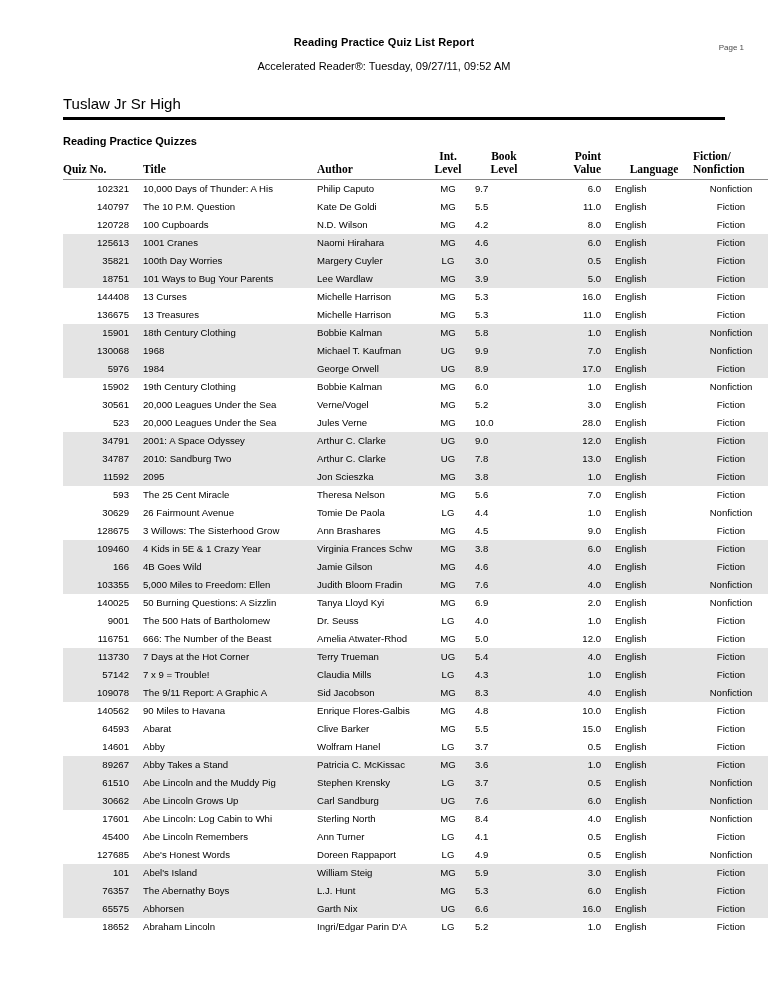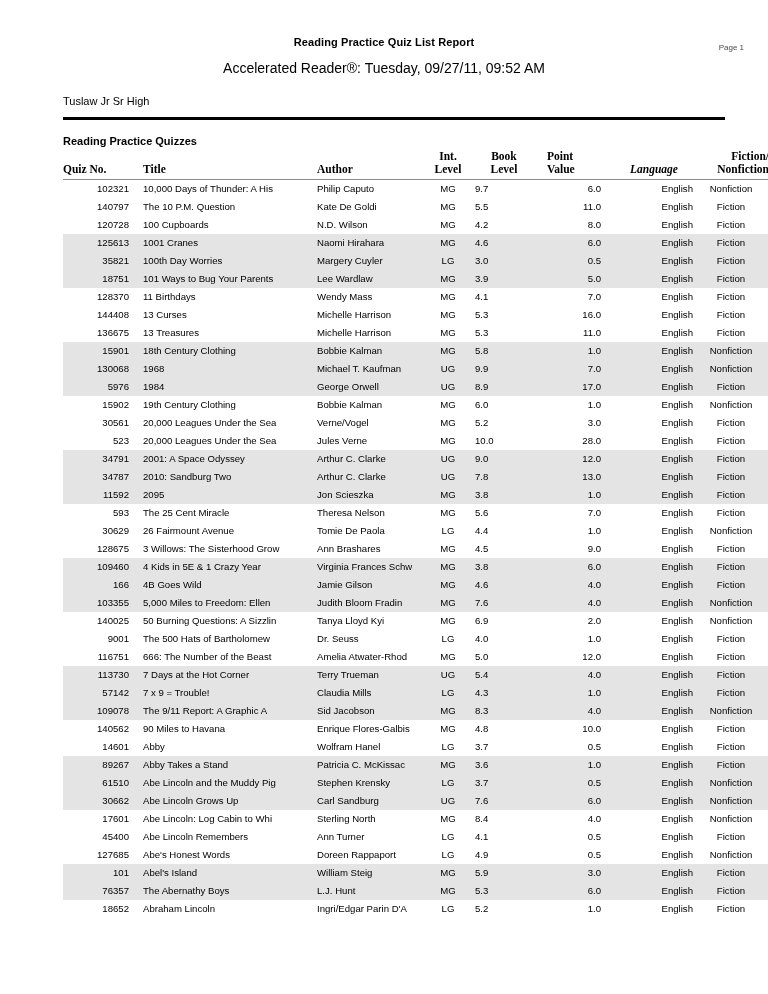--- a/index.html
+++ b/index.html
@@ -33,35 +33,35 @@
     font-weight: bold;
     font-size: 11px;
     letter-spacing: 0.1px;
   }
   .report-subtitle {
     position: absolute;
     left: 0;
     top: 60px;
     width: 768px;
     text-align: center;
-    font-size: 14px;
+    font-size: 11px;
   }
   .page-number {
     position: absolute;
     right: 24px;
     top: 43px;
     font-size: 8px;
     color: #4a4a4a;
   }
 
   .school-name {
     position: absolute;
     left: 63px;
     top: 95px;
-    font-size: 11px;
+    font-size: 15px;
   }
 
   .thick-rule {
     position: absolute;
     left: 63px;
     top: 117px;
     width: 662px;
     height: 2.5px;
     background: #000000;
   }
@@ -113,31 +113,31 @@
     vertical-align: middle;
   }
 
   
   .col-quizno  { width: 66px;  text-align: right; padding-right: 8px !important; }
   .col-title   { width: 172px; text-align: left;  padding-left: 6px !important; }
   .col-author  { width: 104px; text-align: left;  padding-left: 2px !important; }
   .col-intlvl  { width: 54px;  text-align: center; }
   .col-booklvl { width: 58px;  text-align: left; padding-right: 14px !important; }
   .col-point   { width: 54px;  text-align: right; padding-right: 14px !important; }
-  .col-lang    { width: 78px;  text-align: right; }
+  .col-lang    { width: 78px;  text-align: left; }
   .col-fic     { width: 76px;  text-align: center; }
 
   th.col-quizno  { text-align: left; padding-left: 0 !important; }
   th.col-title   { text-align: left; padding-left: 6px !important; }
   th.col-author  { text-align: left; padding-left: 2px !important; }
   th.col-intlvl  { text-align: center; }
   th.col-booklvl { text-align: center; }
-  th.col-point   { text-align: left; }
-  th.col-lang    { text-align: center; font-style: italic; }
-  th.col-fic     { text-align: right; margin-top: 8px; }
+  th.col-point   { text-align: right; }
+  th.col-lang    { text-align: center; }
+  th.col-fic     { text-align: left; margin-top: 8px; }
 
   tbody tr.shaded td {
     background: #e4e4e4;
   }
 
   .clip {
     display: block;
     overflow: hidden;
     white-space: nowrap;
   }
@@ -327,894 +327,920 @@
             </td>
             <td class="col-lang">
               <span class="clip">English</span>
             </td>
             <td class="col-fic">
               <span class="clip">Fiction</span>
             </td>
           </tr>
           <tr>
             <td class="col-quizno">
-              <span class="clip">128370</span>
-            </td>
-            <td class="col-title">
-              <span class="clip">11 Birthdays</span>
-            </td>
-            <td class="col-author">
-              <span class="clip">Wendy  Mass</span>
-            </td>
-            <td class="col-intlvl">
-              <span class="clip">MG</span>
+              <span class="clip">144408</span>
+            </td>
+            <td class="col-title">
+              <span class="clip">13 Curses</span>
+            </td>
+            <td class="col-author">
+              <span class="clip">Michelle Harrison</span>
+            </td>
+            <td class="col-intlvl">
+              <span class="clip">MG</span>
+            </td>
+            <td class="col-booklvl">
+              <span class="clip">5.3</span>
+            </td>
+            <td class="col-point">
+              <span class="clip">16.0</span>
+            </td>
+            <td class="col-lang">
+              <span class="clip">English</span>
+            </td>
+            <td class="col-fic">
+              <span class="clip">Fiction</span>
+            </td>
+          </tr>
+          <tr>
+            <td class="col-quizno">
+              <span class="clip">136675</span>
+            </td>
+            <td class="col-title">
+              <span class="clip">13 Treasures</span>
+            </td>
+            <td class="col-author">
+              <span class="clip">Michelle Harrison</span>
+            </td>
+            <td class="col-intlvl">
+              <span class="clip">MG</span>
+            </td>
+            <td class="col-booklvl">
+              <span class="clip">5.3</span>
+            </td>
+            <td class="col-point">
+              <span class="clip">11.0</span>
+            </td>
+            <td class="col-lang">
+              <span class="clip">English</span>
+            </td>
+            <td class="col-fic">
+              <span class="clip">Fiction</span>
+            </td>
+          </tr>
+          <tr class="shaded">
+            <td class="col-quizno">
+              <span class="clip">15901</span>
+            </td>
+            <td class="col-title">
+              <span class="clip">18th Century Clothing</span>
+            </td>
+            <td class="col-author">
+              <span class="clip">Bobbie  Kalman</span>
+            </td>
+            <td class="col-intlvl">
+              <span class="clip">MG</span>
+            </td>
+            <td class="col-booklvl">
+              <span class="clip">5.8</span>
+            </td>
+            <td class="col-point">
+              <span class="clip">1.0</span>
+            </td>
+            <td class="col-lang">
+              <span class="clip">English</span>
+            </td>
+            <td class="col-fic">
+              <span class="clip">Nonfiction</span>
+            </td>
+          </tr>
+          <tr class="shaded">
+            <td class="col-quizno">
+              <span class="clip">130068</span>
+            </td>
+            <td class="col-title">
+              <span class="clip">1968</span>
+            </td>
+            <td class="col-author">
+              <span class="clip">Michael T. Kaufman</span>
+            </td>
+            <td class="col-intlvl">
+              <span class="clip">UG</span>
+            </td>
+            <td class="col-booklvl">
+              <span class="clip">9.9</span>
+            </td>
+            <td class="col-point">
+              <span class="clip">7.0</span>
+            </td>
+            <td class="col-lang">
+              <span class="clip">English</span>
+            </td>
+            <td class="col-fic">
+              <span class="clip">Nonfiction</span>
+            </td>
+          </tr>
+          <tr class="shaded">
+            <td class="col-quizno">
+              <span class="clip">5976</span>
+            </td>
+            <td class="col-title">
+              <span class="clip">1984</span>
+            </td>
+            <td class="col-author">
+              <span class="clip">George Orwell</span>
+            </td>
+            <td class="col-intlvl">
+              <span class="clip">UG</span>
+            </td>
+            <td class="col-booklvl">
+              <span class="clip">8.9</span>
+            </td>
+            <td class="col-point">
+              <span class="clip">17.0</span>
+            </td>
+            <td class="col-lang">
+              <span class="clip">English</span>
+            </td>
+            <td class="col-fic">
+              <span class="clip">Fiction</span>
+            </td>
+          </tr>
+          <tr>
+            <td class="col-quizno">
+              <span class="clip">15902</span>
+            </td>
+            <td class="col-title">
+              <span class="clip">19th Century Clothing</span>
+            </td>
+            <td class="col-author">
+              <span class="clip">Bobbie  Kalman</span>
+            </td>
+            <td class="col-intlvl">
+              <span class="clip">MG</span>
+            </td>
+            <td class="col-booklvl">
+              <span class="clip">6.0</span>
+            </td>
+            <td class="col-point">
+              <span class="clip">1.0</span>
+            </td>
+            <td class="col-lang">
+              <span class="clip">English</span>
+            </td>
+            <td class="col-fic">
+              <span class="clip">Nonfiction</span>
+            </td>
+          </tr>
+          <tr>
+            <td class="col-quizno">
+              <span class="clip">30561</span>
+            </td>
+            <td class="col-title">
+              <span class="clip">20,000 Leagues Under the Sea</span>
+            </td>
+            <td class="col-author">
+              <span class="clip">Verne/Vogel</span>
+            </td>
+            <td class="col-intlvl">
+              <span class="clip">MG</span>
+            </td>
+            <td class="col-booklvl">
+              <span class="clip">5.2</span>
+            </td>
+            <td class="col-point">
+              <span class="clip">3.0</span>
+            </td>
+            <td class="col-lang">
+              <span class="clip">English</span>
+            </td>
+            <td class="col-fic">
+              <span class="clip">Fiction</span>
+            </td>
+          </tr>
+          <tr>
+            <td class="col-quizno">
+              <span class="clip">523</span>
+            </td>
+            <td class="col-title">
+              <span class="clip">20,000 Leagues Under the Sea</span>
+            </td>
+            <td class="col-author">
+              <span class="clip">Jules Verne</span>
+            </td>
+            <td class="col-intlvl">
+              <span class="clip">MG</span>
+            </td>
+            <td class="col-booklvl">
+              <span class="clip">10.0</span>
+            </td>
+            <td class="col-point">
+              <span class="clip">28.0</span>
+            </td>
+            <td class="col-lang">
+              <span class="clip">English</span>
+            </td>
+            <td class="col-fic">
+              <span class="clip">Fiction</span>
+            </td>
+          </tr>
+          <tr class="shaded">
+            <td class="col-quizno">
+              <span class="clip">34791</span>
+            </td>
+            <td class="col-title">
+              <span class="clip">2001: A Space Odyssey</span>
+            </td>
+            <td class="col-author">
+              <span class="clip">Arthur C. Clarke</span>
+            </td>
+            <td class="col-intlvl">
+              <span class="clip">UG</span>
+            </td>
+            <td class="col-booklvl">
+              <span class="clip">9.0</span>
+            </td>
+            <td class="col-point">
+              <span class="clip">12.0</span>
+            </td>
+            <td class="col-lang">
+              <span class="clip">English</span>
+            </td>
+            <td class="col-fic">
+              <span class="clip">Fiction</span>
+            </td>
+          </tr>
+          <tr class="shaded">
+            <td class="col-quizno">
+              <span class="clip">34787</span>
+            </td>
+            <td class="col-title">
+              <span class="clip">2010: Sandburg Two</span>
+            </td>
+            <td class="col-author">
+              <span class="clip">Arthur C. Clarke</span>
+            </td>
+            <td class="col-intlvl">
+              <span class="clip">UG</span>
+            </td>
+            <td class="col-booklvl">
+              <span class="clip">7.8</span>
+            </td>
+            <td class="col-point">
+              <span class="clip">13.0</span>
+            </td>
+            <td class="col-lang">
+              <span class="clip">English</span>
+            </td>
+            <td class="col-fic">
+              <span class="clip">Fiction</span>
+            </td>
+          </tr>
+          <tr class="shaded">
+            <td class="col-quizno">
+              <span class="clip">11592</span>
+            </td>
+            <td class="col-title">
+              <span class="clip">2095</span>
+            </td>
+            <td class="col-author">
+              <span class="clip">Jon Scieszka</span>
+            </td>
+            <td class="col-intlvl">
+              <span class="clip">MG</span>
+            </td>
+            <td class="col-booklvl">
+              <span class="clip">3.8</span>
+            </td>
+            <td class="col-point">
+              <span class="clip">1.0</span>
+            </td>
+            <td class="col-lang">
+              <span class="clip">English</span>
+            </td>
+            <td class="col-fic">
+              <span class="clip">Fiction</span>
+            </td>
+          </tr>
+          <tr>
+            <td class="col-quizno">
+              <span class="clip">593</span>
+            </td>
+            <td class="col-title">
+              <span class="clip">The 25 Cent Miracle</span>
+            </td>
+            <td class="col-author">
+              <span class="clip">Theresa Nelson</span>
+            </td>
+            <td class="col-intlvl">
+              <span class="clip">MG</span>
+            </td>
+            <td class="col-booklvl">
+              <span class="clip">5.6</span>
+            </td>
+            <td class="col-point">
+              <span class="clip">7.0</span>
+            </td>
+            <td class="col-lang">
+              <span class="clip">English</span>
+            </td>
+            <td class="col-fic">
+              <span class="clip">Fiction</span>
+            </td>
+          </tr>
+          <tr>
+            <td class="col-quizno">
+              <span class="clip">30629</span>
+            </td>
+            <td class="col-title">
+              <span class="clip">26 Fairmount Avenue</span>
+            </td>
+            <td class="col-author">
+              <span class="clip">Tomie De Paola</span>
+            </td>
+            <td class="col-intlvl">
+              <span class="clip">LG</span>
+            </td>
+            <td class="col-booklvl">
+              <span class="clip">4.4</span>
+            </td>
+            <td class="col-point">
+              <span class="clip">1.0</span>
+            </td>
+            <td class="col-lang">
+              <span class="clip">English</span>
+            </td>
+            <td class="col-fic">
+              <span class="clip">Nonfiction</span>
+            </td>
+          </tr>
+          <tr>
+            <td class="col-quizno">
+              <span class="clip">128675</span>
+            </td>
+            <td class="col-title">
+              <span class="clip">3 Willows: The Sisterhood Grow</span>
+            </td>
+            <td class="col-author">
+              <span class="clip">Ann Brashares</span>
+            </td>
+            <td class="col-intlvl">
+              <span class="clip">MG</span>
+            </td>
+            <td class="col-booklvl">
+              <span class="clip">4.5</span>
+            </td>
+            <td class="col-point">
+              <span class="clip">9.0</span>
+            </td>
+            <td class="col-lang">
+              <span class="clip">English</span>
+            </td>
+            <td class="col-fic">
+              <span class="clip">Fiction</span>
+            </td>
+          </tr>
+          <tr class="shaded">
+            <td class="col-quizno">
+              <span class="clip">109460</span>
+            </td>
+            <td class="col-title">
+              <span class="clip">4 Kids in 5E &amp; 1 Crazy Year</span>
+            </td>
+            <td class="col-author">
+              <span class="clip">Virginia Frances Schw</span>
+            </td>
+            <td class="col-intlvl">
+              <span class="clip">MG</span>
+            </td>
+            <td class="col-booklvl">
+              <span class="clip">3.8</span>
+            </td>
+            <td class="col-point">
+              <span class="clip">6.0</span>
+            </td>
+            <td class="col-lang">
+              <span class="clip">English</span>
+            </td>
+            <td class="col-fic">
+              <span class="clip">Fiction</span>
+            </td>
+          </tr>
+          <tr class="shaded">
+            <td class="col-quizno">
+              <span class="clip">166</span>
+            </td>
+            <td class="col-title">
+              <span class="clip">4B Goes Wild</span>
+            </td>
+            <td class="col-author">
+              <span class="clip">Jamie  Gilson</span>
+            </td>
+            <td class="col-intlvl">
+              <span class="clip">MG</span>
+            </td>
+            <td class="col-booklvl">
+              <span class="clip">4.6</span>
+            </td>
+            <td class="col-point">
+              <span class="clip">4.0</span>
+            </td>
+            <td class="col-lang">
+              <span class="clip">English</span>
+            </td>
+            <td class="col-fic">
+              <span class="clip">Fiction</span>
+            </td>
+          </tr>
+          <tr class="shaded">
+            <td class="col-quizno">
+              <span class="clip">103355</span>
+            </td>
+            <td class="col-title">
+              <span class="clip">5,000 Miles to Freedom: Ellen</span>
+            </td>
+            <td class="col-author">
+              <span class="clip">Judith Bloom Fradin</span>
+            </td>
+            <td class="col-intlvl">
+              <span class="clip">MG</span>
+            </td>
+            <td class="col-booklvl">
+              <span class="clip">7.6</span>
+            </td>
+            <td class="col-point">
+              <span class="clip">4.0</span>
+            </td>
+            <td class="col-lang">
+              <span class="clip">English</span>
+            </td>
+            <td class="col-fic">
+              <span class="clip">Nonfiction</span>
+            </td>
+          </tr>
+          <tr>
+            <td class="col-quizno">
+              <span class="clip">140025</span>
+            </td>
+            <td class="col-title">
+              <span class="clip">50 Burning Questions: A Sizzlin</span>
+            </td>
+            <td class="col-author">
+              <span class="clip">Tanya Lloyd Kyi</span>
+            </td>
+            <td class="col-intlvl">
+              <span class="clip">MG</span>
+            </td>
+            <td class="col-booklvl">
+              <span class="clip">6.9</span>
+            </td>
+            <td class="col-point">
+              <span class="clip">2.0</span>
+            </td>
+            <td class="col-lang">
+              <span class="clip">English</span>
+            </td>
+            <td class="col-fic">
+              <span class="clip">Nonfiction</span>
+            </td>
+          </tr>
+          <tr>
+            <td class="col-quizno">
+              <span class="clip">9001</span>
+            </td>
+            <td class="col-title">
+              <span class="clip">The 500 Hats of Bartholomew</span>
+            </td>
+            <td class="col-author">
+              <span class="clip">Dr. Seuss</span>
+            </td>
+            <td class="col-intlvl">
+              <span class="clip">LG</span>
+            </td>
+            <td class="col-booklvl">
+              <span class="clip">4.0</span>
+            </td>
+            <td class="col-point">
+              <span class="clip">1.0</span>
+            </td>
+            <td class="col-lang">
+              <span class="clip">English</span>
+            </td>
+            <td class="col-fic">
+              <span class="clip">Fiction</span>
+            </td>
+          </tr>
+          <tr>
+            <td class="col-quizno">
+              <span class="clip">116751</span>
+            </td>
+            <td class="col-title">
+              <span class="clip">666: The Number of the Beast</span>
+            </td>
+            <td class="col-author">
+              <span class="clip">Amelia  Atwater-Rhod</span>
+            </td>
+            <td class="col-intlvl">
+              <span class="clip">MG</span>
+            </td>
+            <td class="col-booklvl">
+              <span class="clip">5.0</span>
+            </td>
+            <td class="col-point">
+              <span class="clip">12.0</span>
+            </td>
+            <td class="col-lang">
+              <span class="clip">English</span>
+            </td>
+            <td class="col-fic">
+              <span class="clip">Fiction</span>
+            </td>
+          </tr>
+          <tr class="shaded">
+            <td class="col-quizno">
+              <span class="clip">113730</span>
+            </td>
+            <td class="col-title">
+              <span class="clip">7 Days at the Hot Corner</span>
+            </td>
+            <td class="col-author">
+              <span class="clip">Terry Trueman</span>
+            </td>
+            <td class="col-intlvl">
+              <span class="clip">UG</span>
+            </td>
+            <td class="col-booklvl">
+              <span class="clip">5.4</span>
+            </td>
+            <td class="col-point">
+              <span class="clip">4.0</span>
+            </td>
+            <td class="col-lang">
+              <span class="clip">English</span>
+            </td>
+            <td class="col-fic">
+              <span class="clip">Fiction</span>
+            </td>
+          </tr>
+          <tr class="shaded">
+            <td class="col-quizno">
+              <span class="clip">57142</span>
+            </td>
+            <td class="col-title">
+              <span class="clip">7 x 9 = Trouble!</span>
+            </td>
+            <td class="col-author">
+              <span class="clip">Claudia Mills</span>
+            </td>
+            <td class="col-intlvl">
+              <span class="clip">LG</span>
+            </td>
+            <td class="col-booklvl">
+              <span class="clip">4.3</span>
+            </td>
+            <td class="col-point">
+              <span class="clip">1.0</span>
+            </td>
+            <td class="col-lang">
+              <span class="clip">English</span>
+            </td>
+            <td class="col-fic">
+              <span class="clip">Fiction</span>
+            </td>
+          </tr>
+          <tr class="shaded">
+            <td class="col-quizno">
+              <span class="clip">109078</span>
+            </td>
+            <td class="col-title">
+              <span class="clip">The 9/11 Report: A Graphic A</span>
+            </td>
+            <td class="col-author">
+              <span class="clip">Sid Jacobson</span>
+            </td>
+            <td class="col-intlvl">
+              <span class="clip">MG</span>
+            </td>
+            <td class="col-booklvl">
+              <span class="clip">8.3</span>
+            </td>
+            <td class="col-point">
+              <span class="clip">4.0</span>
+            </td>
+            <td class="col-lang">
+              <span class="clip">English</span>
+            </td>
+            <td class="col-fic">
+              <span class="clip">Nonfiction</span>
+            </td>
+          </tr>
+          <tr>
+            <td class="col-quizno">
+              <span class="clip">140562</span>
+            </td>
+            <td class="col-title">
+              <span class="clip">90 Miles to Havana</span>
+            </td>
+            <td class="col-author">
+              <span class="clip">Enrique Flores-Galbis</span>
+            </td>
+            <td class="col-intlvl">
+              <span class="clip">MG</span>
+            </td>
+            <td class="col-booklvl">
+              <span class="clip">4.8</span>
+            </td>
+            <td class="col-point">
+              <span class="clip">10.0</span>
+            </td>
+            <td class="col-lang">
+              <span class="clip">English</span>
+            </td>
+            <td class="col-fic">
+              <span class="clip">Fiction</span>
+            </td>
+          </tr>
+          <tr>
+            <td class="col-quizno">
+              <span class="clip">64593</span>
+            </td>
+            <td class="col-title">
+              <span class="clip">Abarat</span>
+            </td>
+            <td class="col-author">
+              <span class="clip">Clive Barker</span>
+            </td>
+            <td class="col-intlvl">
+              <span class="clip">MG</span>
+            </td>
+            <td class="col-booklvl">
+              <span class="clip">5.5</span>
+            </td>
+            <td class="col-point">
+              <span class="clip">15.0</span>
+            </td>
+            <td class="col-lang">
+              <span class="clip">English</span>
+            </td>
+            <td class="col-fic">
+              <span class="clip">Fiction</span>
+            </td>
+          </tr>
+          <tr>
+            <td class="col-quizno">
+              <span class="clip">14601</span>
+            </td>
+            <td class="col-title">
+              <span class="clip">Abby</span>
+            </td>
+            <td class="col-author">
+              <span class="clip">Wolfram Hanel</span>
+            </td>
+            <td class="col-intlvl">
+              <span class="clip">LG</span>
+            </td>
+            <td class="col-booklvl">
+              <span class="clip">3.7</span>
+            </td>
+            <td class="col-point">
+              <span class="clip">0.5</span>
+            </td>
+            <td class="col-lang">
+              <span class="clip">English</span>
+            </td>
+            <td class="col-fic">
+              <span class="clip">Fiction</span>
+            </td>
+          </tr>
+          <tr class="shaded">
+            <td class="col-quizno">
+              <span class="clip">89267</span>
+            </td>
+            <td class="col-title">
+              <span class="clip">Abby Takes a Stand</span>
+            </td>
+            <td class="col-author">
+              <span class="clip">Patricia C. McKissac</span>
+            </td>
+            <td class="col-intlvl">
+              <span class="clip">MG</span>
+            </td>
+            <td class="col-booklvl">
+              <span class="clip">3.6</span>
+            </td>
+            <td class="col-point">
+              <span class="clip">1.0</span>
+            </td>
+            <td class="col-lang">
+              <span class="clip">English</span>
+            </td>
+            <td class="col-fic">
+              <span class="clip">Fiction</span>
+            </td>
+          </tr>
+          <tr class="shaded">
+            <td class="col-quizno">
+              <span class="clip">61510</span>
+            </td>
+            <td class="col-title">
+              <span class="clip">Abe Lincoln and the Muddy Pig</span>
+            </td>
+            <td class="col-author">
+              <span class="clip">Stephen Krensky</span>
+            </td>
+            <td class="col-intlvl">
+              <span class="clip">LG</span>
+            </td>
+            <td class="col-booklvl">
+              <span class="clip">3.7</span>
+            </td>
+            <td class="col-point">
+              <span class="clip">0.5</span>
+            </td>
+            <td class="col-lang">
+              <span class="clip">English</span>
+            </td>
+            <td class="col-fic">
+              <span class="clip">Nonfiction</span>
+            </td>
+          </tr>
+          <tr class="shaded">
+            <td class="col-quizno">
+              <span class="clip">30662</span>
+            </td>
+            <td class="col-title">
+              <span class="clip">Abe Lincoln Grows Up</span>
+            </td>
+            <td class="col-author">
+              <span class="clip">Carl Sandburg</span>
+            </td>
+            <td class="col-intlvl">
+              <span class="clip">UG</span>
+            </td>
+            <td class="col-booklvl">
+              <span class="clip">7.6</span>
+            </td>
+            <td class="col-point">
+              <span class="clip">6.0</span>
+            </td>
+            <td class="col-lang">
+              <span class="clip">English</span>
+            </td>
+            <td class="col-fic">
+              <span class="clip">Nonfiction</span>
+            </td>
+          </tr>
+          <tr>
+            <td class="col-quizno">
+              <span class="clip">17601</span>
+            </td>
+            <td class="col-title">
+              <span class="clip">Abe Lincoln: Log Cabin to Whi</span>
+            </td>
+            <td class="col-author">
+              <span class="clip">Sterling North</span>
+            </td>
+            <td class="col-intlvl">
+              <span class="clip">MG</span>
+            </td>
+            <td class="col-booklvl">
+              <span class="clip">8.4</span>
+            </td>
+            <td class="col-point">
+              <span class="clip">4.0</span>
+            </td>
+            <td class="col-lang">
+              <span class="clip">English</span>
+            </td>
+            <td class="col-fic">
+              <span class="clip">Nonfiction</span>
+            </td>
+          </tr>
+          <tr>
+            <td class="col-quizno">
+              <span class="clip">45400</span>
+            </td>
+            <td class="col-title">
+              <span class="clip">Abe Lincoln Remembers</span>
+            </td>
+            <td class="col-author">
+              <span class="clip">Ann Turner</span>
+            </td>
+            <td class="col-intlvl">
+              <span class="clip">LG</span>
             </td>
             <td class="col-booklvl">
               <span class="clip">4.1</span>
             </td>
             <td class="col-point">
-              <span class="clip">7.0</span>
-            </td>
-            <td class="col-lang">
-              <span class="clip">English</span>
-            </td>
-            <td class="col-fic">
-              <span class="clip">Fiction</span>
-            </td>
-          </tr>
-          <tr>
-            <td class="col-quizno">
-              <span class="clip">144408</span>
-            </td>
-            <td class="col-title">
-              <span class="clip">13 Curses</span>
-            </td>
-            <td class="col-author">
-              <span class="clip">Michelle Harrison</span>
+              <span class="clip">0.5</span>
+            </td>
+            <td class="col-lang">
+              <span class="clip">English</span>
+            </td>
+            <td class="col-fic">
+              <span class="clip">Fiction</span>
+            </td>
+          </tr>
+          <tr>
+            <td class="col-quizno">
+              <span class="clip">127685</span>
+            </td>
+            <td class="col-title">
+              <span class="clip">Abe's Honest Words</span>
+            </td>
+            <td class="col-author">
+              <span class="clip">Doreen Rappaport</span>
+            </td>
+            <td class="col-intlvl">
+              <span class="clip">LG</span>
+            </td>
+            <td class="col-booklvl">
+              <span class="clip">4.9</span>
+            </td>
+            <td class="col-point">
+              <span class="clip">0.5</span>
+            </td>
+            <td class="col-lang">
+              <span class="clip">English</span>
+            </td>
+            <td class="col-fic">
+              <span class="clip">Nonfiction</span>
+            </td>
+          </tr>
+          <tr class="shaded">
+            <td class="col-quizno">
+              <span class="clip">101</span>
+            </td>
+            <td class="col-title">
+              <span class="clip">Abel's Island</span>
+            </td>
+            <td class="col-author">
+              <span class="clip">William Steig</span>
+            </td>
+            <td class="col-intlvl">
+              <span class="clip">MG</span>
+            </td>
+            <td class="col-booklvl">
+              <span class="clip">5.9</span>
+            </td>
+            <td class="col-point">
+              <span class="clip">3.0</span>
+            </td>
+            <td class="col-lang">
+              <span class="clip">English</span>
+            </td>
+            <td class="col-fic">
+              <span class="clip">Fiction</span>
+            </td>
+          </tr>
+          <tr class="shaded">
+            <td class="col-quizno">
+              <span class="clip">76357</span>
+            </td>
+            <td class="col-title">
+              <span class="clip">The Abernathy Boys</span>
+            </td>
+            <td class="col-author">
+              <span class="clip">L.J. Hunt</span>
             </td>
             <td class="col-intlvl">
               <span class="clip">MG</span>
             </td>
             <td class="col-booklvl">
               <span class="clip">5.3</span>
             </td>
             <td class="col-point">
+              <span class="clip">6.0</span>
+            </td>
+            <td class="col-lang">
+              <span class="clip">English</span>
+            </td>
+            <td class="col-fic">
+              <span class="clip">Fiction</span>
+            </td>
+          </tr>
+          <tr class="shaded">
+            <td class="col-quizno">
+              <span class="clip">65575</span>
+            </td>
+            <td class="col-title">
+              <span class="clip">Abhorsen</span>
+            </td>
+            <td class="col-author">
+              <span class="clip">Garth Nix</span>
+            </td>
+            <td class="col-intlvl">
+              <span class="clip">UG</span>
+            </td>
+            <td class="col-booklvl">
+              <span class="clip">6.6</span>
+            </td>
+            <td class="col-point">
               <span class="clip">16.0</span>
-            </td>
-            <td class="col-lang">
-              <span class="clip">English</span>
-            </td>
-            <td class="col-fic">
-              <span class="clip">Fiction</span>
-            </td>
-          </tr>
-          <tr>
-            <td class="col-quizno">
-              <span class="clip">136675</span>
-            </td>
-            <td class="col-title">
-              <span class="clip">13 Treasures</span>
-            </td>
-            <td class="col-author">
-              <span class="clip">Michelle Harrison</span>
-            </td>
-            <td class="col-intlvl">
-              <span class="clip">MG</span>
-            </td>
-            <td class="col-booklvl">
-              <span class="clip">5.3</span>
-            </td>
-            <td class="col-point">
-              <span class="clip">11.0</span>
-            </td>
-            <td class="col-lang">
-              <span class="clip">English</span>
-            </td>
-            <td class="col-fic">
-              <span class="clip">Fiction</span>
-            </td>
-          </tr>
-          <tr class="shaded">
-            <td class="col-quizno">
-              <span class="clip">15901</span>
-            </td>
-            <td class="col-title">
-              <span class="clip">18th Century Clothing</span>
-            </td>
-            <td class="col-author">
-              <span class="clip">Bobbie  Kalman</span>
-            </td>
-            <td class="col-intlvl">
-              <span class="clip">MG</span>
-            </td>
-            <td class="col-booklvl">
-              <span class="clip">5.8</span>
-            </td>
-            <td class="col-point">
-              <span class="clip">1.0</span>
-            </td>
-            <td class="col-lang">
-              <span class="clip">English</span>
-            </td>
-            <td class="col-fic">
-              <span class="clip">Nonfiction</span>
-            </td>
-          </tr>
-          <tr class="shaded">
-            <td class="col-quizno">
-              <span class="clip">130068</span>
-            </td>
-            <td class="col-title">
-              <span class="clip">1968</span>
-            </td>
-            <td class="col-author">
-              <span class="clip">Michael T. Kaufman</span>
-            </td>
-            <td class="col-intlvl">
-              <span class="clip">UG</span>
-            </td>
-            <td class="col-booklvl">
-              <span class="clip">9.9</span>
-            </td>
-            <td class="col-point">
-              <span class="clip">7.0</span>
-            </td>
-            <td class="col-lang">
-              <span class="clip">English</span>
-            </td>
-            <td class="col-fic">
-              <span class="clip">Nonfiction</span>
-            </td>
-          </tr>
-          <tr class="shaded">
-            <td class="col-quizno">
-              <span class="clip">5976</span>
-            </td>
-            <td class="col-title">
-              <span class="clip">1984</span>
-            </td>
-            <td class="col-author">
-              <span class="clip">George Orwell</span>
-            </td>
-            <td class="col-intlvl">
-              <span class="clip">UG</span>
-            </td>
-            <td class="col-booklvl">
-              <span class="clip">8.9</span>
-            </td>
-            <td class="col-point">
-              <span class="clip">17.0</span>
-            </td>
-            <td class="col-lang">
-              <span class="clip">English</span>
-            </td>
-            <td class="col-fic">
-              <span class="clip">Fiction</span>
-            </td>
-          </tr>
-          <tr>
-            <td class="col-quizno">
-              <span class="clip">15902</span>
-            </td>
-            <td class="col-title">
-              <span class="clip">19th Century Clothing</span>
-            </td>
-            <td class="col-author">
-              <span class="clip">Bobbie  Kalman</span>
-            </td>
-            <td class="col-intlvl">
-              <span class="clip">MG</span>
-            </td>
-            <td class="col-booklvl">
-              <span class="clip">6.0</span>
-            </td>
-            <td class="col-point">
-              <span class="clip">1.0</span>
-            </td>
-            <td class="col-lang">
-              <span class="clip">English</span>
-            </td>
-            <td class="col-fic">
-              <span class="clip">Nonfiction</span>
-            </td>
-          </tr>
-          <tr>
-            <td class="col-quizno">
-              <span class="clip">30561</span>
-            </td>
-            <td class="col-title">
-              <span class="clip">20,000 Leagues Under the Sea</span>
-            </td>
-            <td class="col-author">
-              <span class="clip">Verne/Vogel</span>
-            </td>
-            <td class="col-intlvl">
-              <span class="clip">MG</span>
-            </td>
-            <td class="col-booklvl">
-              <span class="clip">5.2</span>
-            </td>
-            <td class="col-point">
-              <span class="clip">3.0</span>
-            </td>
-            <td class="col-lang">
-              <span class="clip">English</span>
-            </td>
-            <td class="col-fic">
-              <span class="clip">Fiction</span>
-            </td>
-          </tr>
-          <tr>
-            <td class="col-quizno">
-              <span class="clip">523</span>
-            </td>
-            <td class="col-title">
-              <span class="clip">20,000 Leagues Under the Sea</span>
-            </td>
-            <td class="col-author">
-              <span class="clip">Jules Verne</span>
-            </td>
-            <td class="col-intlvl">
-              <span class="clip">MG</span>
-            </td>
-            <td class="col-booklvl">
-              <span class="clip">10.0</span>
-            </td>
-            <td class="col-point">
-              <span class="clip">28.0</span>
-            </td>
-            <td class="col-lang">
-              <span class="clip">English</span>
-            </td>
-            <td class="col-fic">
-              <span class="clip">Fiction</span>
-            </td>
-          </tr>
-          <tr class="shaded">
-            <td class="col-quizno">
-              <span class="clip">34791</span>
-            </td>
-            <td class="col-title">
-              <span class="clip">2001: A Space Odyssey</span>
-            </td>
-            <td class="col-author">
-              <span class="clip">Arthur C. Clarke</span>
-            </td>
-            <td class="col-intlvl">
-              <span class="clip">UG</span>
-            </td>
-            <td class="col-booklvl">
-              <span class="clip">9.0</span>
-            </td>
-            <td class="col-point">
-              <span class="clip">12.0</span>
-            </td>
-            <td class="col-lang">
-              <span class="clip">English</span>
-            </td>
-            <td class="col-fic">
-              <span class="clip">Fiction</span>
-            </td>
-          </tr>
-          <tr class="shaded">
-            <td class="col-quizno">
-              <span class="clip">34787</span>
-            </td>
-            <td class="col-title">
-              <span class="clip">2010: Sandburg Two</span>
-            </td>
-            <td class="col-author">
-              <span class="clip">Arthur C. Clarke</span>
-            </td>
-            <td class="col-intlvl">
-              <span class="clip">UG</span>
-            </td>
-            <td class="col-booklvl">
-              <span class="clip">7.8</span>
-            </td>
-            <td class="col-point">
-              <span class="clip">13.0</span>
-            </td>
-            <td class="col-lang">
-              <span class="clip">English</span>
-            </td>
-            <td class="col-fic">
-              <span class="clip">Fiction</span>
-            </td>
-          </tr>
-          <tr class="shaded">
-            <td class="col-quizno">
-              <span class="clip">11592</span>
-            </td>
-            <td class="col-title">
-              <span class="clip">2095</span>
-            </td>
-            <td class="col-author">
-              <span class="clip">Jon Scieszka</span>
-            </td>
-            <td class="col-intlvl">
-              <span class="clip">MG</span>
-            </td>
-            <td class="col-booklvl">
-              <span class="clip">3.8</span>
-            </td>
-            <td class="col-point">
-              <span class="clip">1.0</span>
-            </td>
-            <td class="col-lang">
-              <span class="clip">English</span>
-            </td>
-            <td class="col-fic">
-              <span class="clip">Fiction</span>
-            </td>
-          </tr>
-          <tr>
-            <td class="col-quizno">
-              <span class="clip">593</span>
-            </td>
-            <td class="col-title">
-              <span class="clip">The 25 Cent Miracle</span>
-            </td>
-            <td class="col-author">
-              <span class="clip">Theresa Nelson</span>
-            </td>
-            <td class="col-intlvl">
-              <span class="clip">MG</span>
-            </td>
-            <td class="col-booklvl">
-              <span class="clip">5.6</span>
-            </td>
-            <td class="col-point">
-              <span class="clip">7.0</span>
-            </td>
-            <td class="col-lang">
-              <span class="clip">English</span>
-            </td>
-            <td class="col-fic">
-              <span class="clip">Fiction</span>
-            </td>
-          </tr>
-          <tr>
-            <td class="col-quizno">
-              <span class="clip">30629</span>
-            </td>
-            <td class="col-title">
-              <span class="clip">26 Fairmount Avenue</span>
-            </td>
-            <td class="col-author">
-              <span class="clip">Tomie De Paola</span>
-            </td>
-            <td class="col-intlvl">
-              <span class="clip">LG</span>
-            </td>
-            <td class="col-booklvl">
-              <span class="clip">4.4</span>
-            </td>
-            <td class="col-point">
-              <span class="clip">1.0</span>
-            </td>
-            <td class="col-lang">
-              <span class="clip">English</span>
-            </td>
-            <td class="col-fic">
-              <span class="clip">Nonfiction</span>
-            </td>
-          </tr>
-          <tr>
-            <td class="col-quizno">
-              <span class="clip">128675</span>
-            </td>
-            <td class="col-title">
-              <span class="clip">3 Willows: The Sisterhood Grow</span>
-            </td>
-            <td class="col-author">
-              <span class="clip">Ann Brashares</span>
-            </td>
-            <td class="col-intlvl">
-              <span class="clip">MG</span>
-            </td>
-            <td class="col-booklvl">
-              <span class="clip">4.5</span>
-            </td>
-            <td class="col-point">
-              <span class="clip">9.0</span>
-            </td>
-            <td class="col-lang">
-              <span class="clip">English</span>
-            </td>
-            <td class="col-fic">
-              <span class="clip">Fiction</span>
-            </td>
-          </tr>
-          <tr class="shaded">
-            <td class="col-quizno">
-              <span class="clip">109460</span>
-            </td>
-            <td class="col-title">
-              <span class="clip">4 Kids in 5E &amp; 1 Crazy Year</span>
-            </td>
-            <td class="col-author">
-              <span class="clip">Virginia Frances Schw</span>
-            </td>
-            <td class="col-intlvl">
-              <span class="clip">MG</span>
-            </td>
-            <td class="col-booklvl">
-              <span class="clip">3.8</span>
-            </td>
-            <td class="col-point">
-              <span class="clip">6.0</span>
-            </td>
-            <td class="col-lang">
-              <span class="clip">English</span>
-            </td>
-            <td class="col-fic">
-              <span class="clip">Fiction</span>
-            </td>
-          </tr>
-          <tr class="shaded">
-            <td class="col-quizno">
-              <span class="clip">166</span>
-            </td>
-            <td class="col-title">
-              <span class="clip">4B Goes Wild</span>
-            </td>
-            <td class="col-author">
-              <span class="clip">Jamie  Gilson</span>
-            </td>
-            <td class="col-intlvl">
-              <span class="clip">MG</span>
-            </td>
-            <td class="col-booklvl">
-              <span class="clip">4.6</span>
-            </td>
-            <td class="col-point">
-              <span class="clip">4.0</span>
-            </td>
-            <td class="col-lang">
-              <span class="clip">English</span>
-            </td>
-            <td class="col-fic">
-              <span class="clip">Fiction</span>
-            </td>
-          </tr>
-          <tr class="shaded">
-            <td class="col-quizno">
-              <span class="clip">103355</span>
-            </td>
-            <td class="col-title">
-              <span class="clip">5,000 Miles to Freedom: Ellen</span>
-            </td>
-            <td class="col-author">
-              <span class="clip">Judith Bloom Fradin</span>
-            </td>
-            <td class="col-intlvl">
-              <span class="clip">MG</span>
-            </td>
-            <td class="col-booklvl">
-              <span class="clip">7.6</span>
-            </td>
-            <td class="col-point">
-              <span class="clip">4.0</span>
-            </td>
-            <td class="col-lang">
-              <span class="clip">English</span>
-            </td>
-            <td class="col-fic">
-              <span class="clip">Nonfiction</span>
-            </td>
-          </tr>
-          <tr>
-            <td class="col-quizno">
-              <span class="clip">140025</span>
-            </td>
-            <td class="col-title">
-              <span class="clip">50 Burning Questions: A Sizzlin</span>
-            </td>
-            <td class="col-author">
-              <span class="clip">Tanya Lloyd Kyi</span>
-            </td>
-            <td class="col-intlvl">
-              <span class="clip">MG</span>
-            </td>
-            <td class="col-booklvl">
-              <span class="clip">6.9</span>
-            </td>
-            <td class="col-point">
-              <span class="clip">2.0</span>
-            </td>
-            <td class="col-lang">
-              <span class="clip">English</span>
-            </td>
-            <td class="col-fic">
-              <span class="clip">Nonfiction</span>
-            </td>
-          </tr>
-          <tr>
-            <td class="col-quizno">
-              <span class="clip">9001</span>
-            </td>
-            <td class="col-title">
-              <span class="clip">The 500 Hats of Bartholomew</span>
-            </td>
-            <td class="col-author">
-              <span class="clip">Dr. Seuss</span>
-            </td>
-            <td class="col-intlvl">
-              <span class="clip">LG</span>
-            </td>
-            <td class="col-booklvl">
-              <span class="clip">4.0</span>
-            </td>
-            <td class="col-point">
-              <span class="clip">1.0</span>
-            </td>
-            <td class="col-lang">
-              <span class="clip">English</span>
-            </td>
-            <td class="col-fic">
-              <span class="clip">Fiction</span>
-            </td>
-          </tr>
-          <tr>
-            <td class="col-quizno">
-              <span class="clip">116751</span>
-            </td>
-            <td class="col-title">
-              <span class="clip">666: The Number of the Beast</span>
-            </td>
-            <td class="col-author">
-              <span class="clip">Amelia  Atwater-Rhod</span>
-            </td>
-            <td class="col-intlvl">
-              <span class="clip">MG</span>
-            </td>
-            <td class="col-booklvl">
-              <span class="clip">5.0</span>
-            </td>
-            <td class="col-point">
-              <span class="clip">12.0</span>
-            </td>
-            <td class="col-lang">
-              <span class="clip">English</span>
-            </td>
-            <td class="col-fic">
-              <span class="clip">Fiction</span>
-            </td>
-          </tr>
-          <tr class="shaded">
-            <td class="col-quizno">
-              <span class="clip">113730</span>
-            </td>
-            <td class="col-title">
-              <span class="clip">7 Days at the Hot Corner</span>
-            </td>
-            <td class="col-author">
-              <span class="clip">Terry Trueman</span>
-            </td>
-            <td class="col-intlvl">
-              <span class="clip">UG</span>
-            </td>
-            <td class="col-booklvl">
-              <span class="clip">5.4</span>
-            </td>
-            <td class="col-point">
-              <span class="clip">4.0</span>
-            </td>
-            <td class="col-lang">
-              <span class="clip">English</span>
-            </td>
-            <td class="col-fic">
-              <span class="clip">Fiction</span>
-            </td>
-          </tr>
-          <tr class="shaded">
-            <td class="col-quizno">
-              <span class="clip">57142</span>
-            </td>
-            <td class="col-title">
-              <span class="clip">7 x 9 = Trouble!</span>
-            </td>
-            <td class="col-author">
-              <span class="clip">Claudia Mills</span>
-            </td>
-            <td class="col-intlvl">
-              <span class="clip">LG</span>
-            </td>
-            <td class="col-booklvl">
-              <span class="clip">4.3</span>
-            </td>
-            <td class="col-point">
-              <span class="clip">1.0</span>
-            </td>
-            <td class="col-lang">
-              <span class="clip">English</span>
-            </td>
-            <td class="col-fic">
-              <span class="clip">Fiction</span>
-            </td>
-          </tr>
-          <tr class="shaded">
-            <td class="col-quizno">
-              <span class="clip">109078</span>
-            </td>
-            <td class="col-title">
-              <span class="clip">The 9/11 Report: A Graphic A</span>
-            </td>
-            <td class="col-author">
-              <span class="clip">Sid Jacobson</span>
-            </td>
-            <td class="col-intlvl">
-              <span class="clip">MG</span>
-            </td>
-            <td class="col-booklvl">
-              <span class="clip">8.3</span>
-            </td>
-            <td class="col-point">
-              <span class="clip">4.0</span>
-            </td>
-            <td class="col-lang">
-              <span class="clip">English</span>
-            </td>
-            <td class="col-fic">
-              <span class="clip">Nonfiction</span>
-            </td>
-          </tr>
-          <tr>
-            <td class="col-quizno">
-              <span class="clip">140562</span>
-            </td>
-            <td class="col-title">
-              <span class="clip">90 Miles to Havana</span>
-            </td>
-            <td class="col-author">
-              <span class="clip">Enrique Flores-Galbis</span>
-            </td>
-            <td class="col-intlvl">
-              <span class="clip">MG</span>
-            </td>
-            <td class="col-booklvl">
-              <span class="clip">4.8</span>
-            </td>
-            <td class="col-point">
-              <span class="clip">10.0</span>
-            </td>
-            <td class="col-lang">
-              <span class="clip">English</span>
-            </td>
-            <td class="col-fic">
-              <span class="clip">Fiction</span>
-            </td>
-          </tr>
-          <tr>
-            <td class="col-quizno">
-              <span class="clip">14601</span>
-            </td>
-            <td class="col-title">
-              <span class="clip">Abby</span>
-            </td>
-            <td class="col-author">
-              <span class="clip">Wolfram Hanel</span>
-            </td>
-            <td class="col-intlvl">
-              <span class="clip">LG</span>
-            </td>
-            <td class="col-booklvl">
-              <span class="clip">3.7</span>
-            </td>
-            <td class="col-point">
-              <span class="clip">0.5</span>
-            </td>
-            <td class="col-lang">
-              <span class="clip">English</span>
-            </td>
-            <td class="col-fic">
-              <span class="clip">Fiction</span>
-            </td>
-          </tr>
-          <tr class="shaded">
-            <td class="col-quizno">
-              <span class="clip">89267</span>
-            </td>
-            <td class="col-title">
-              <span class="clip">Abby Takes a Stand</span>
-            </td>
-            <td class="col-author">
-              <span class="clip">Patricia C. McKissac</span>
-            </td>
-            <td class="col-intlvl">
-              <span class="clip">MG</span>
-            </td>
-            <td class="col-booklvl">
-              <span class="clip">3.6</span>
-            </td>
-            <td class="col-point">
-              <span class="clip">1.0</span>
-            </td>
-            <td class="col-lang">
-              <span class="clip">English</span>
-            </td>
-            <td class="col-fic">
-              <span class="clip">Fiction</span>
-            </td>
-          </tr>
-          <tr class="shaded">
-            <td class="col-quizno">
-              <span class="clip">61510</span>
-            </td>
-            <td class="col-title">
-              <span class="clip">Abe Lincoln and the Muddy Pig</span>
-            </td>
-            <td class="col-author">
-              <span class="clip">Stephen Krensky</span>
-            </td>
-            <td class="col-intlvl">
-              <span class="clip">LG</span>
-            </td>
-            <td class="col-booklvl">
-              <span class="clip">3.7</span>
-            </td>
-            <td class="col-point">
-              <span class="clip">0.5</span>
-            </td>
-            <td class="col-lang">
-              <span class="clip">English</span>
-            </td>
-            <td class="col-fic">
-              <span class="clip">Nonfiction</span>
-            </td>
-          </tr>
-          <tr class="shaded">
-            <td class="col-quizno">
-              <span class="clip">30662</span>
-            </td>
-            <td class="col-title">
-              <span class="clip">Abe Lincoln Grows Up</span>
-            </td>
-            <td class="col-author">
-              <span class="clip">Carl Sandburg</span>
-            </td>
-            <td class="col-intlvl">
-              <span class="clip">UG</span>
-            </td>
-            <td class="col-booklvl">
-              <span class="clip">7.6</span>
-            </td>
-            <td class="col-point">
-              <span class="clip">6.0</span>
-            </td>
-            <td class="col-lang">
-              <span class="clip">English</span>
-            </td>
-            <td class="col-fic">
-              <span class="clip">Nonfiction</span>
-            </td>
-          </tr>
-          <tr>
-            <td class="col-quizno">
-              <span class="clip">17601</span>
-            </td>
-            <td class="col-title">
-              <span class="clip">Abe Lincoln: Log Cabin to Whi</span>
-            </td>
-            <td class="col-author">
-              <span class="clip">Sterling North</span>
-            </td>
-            <td class="col-intlvl">
-              <span class="clip">MG</span>
-            </td>
-            <td class="col-booklvl">
-              <span class="clip">8.4</span>
-            </td>
-            <td class="col-point">
-              <span class="clip">4.0</span>
-            </td>
-            <td class="col-lang">
-              <span class="clip">English</span>
-            </td>
-            <td class="col-fic">
-              <span class="clip">Nonfiction</span>
-            </td>
-          </tr>
-          <tr>
-            <td class="col-quizno">
-              <span class="clip">45400</span>
-            </td>
-            <td class="col-title">
-              <span class="clip">Abe Lincoln Remembers</span>
-            </td>
-            <td class="col-author">
-              <span class="clip">Ann Turner</span>
-            </td>
-            <td class="col-intlvl">
-              <span class="clip">LG</span>
-            </td>
-            <td class="col-booklvl">
-              <span class="clip">4.1</span>
-            </td>
-            <td class="col-point">
-              <span class="clip">0.5</span>
-            </td>
-            <td class="col-lang">
-              <span class="clip">English</span>
-            </td>
-            <td class="col-fic">
-              <span class="clip">Fiction</span>
-            </td>
-          </tr>
-          <tr>
-            <td class="col-quizno">
-              <span class="clip">127685</span>
-            </td>
-            <td class="col-title">
-              <span class="clip">Abe's Honest Words</span>
-            </td>
-            <td class="col-author">
-              <span class="clip">Doreen Rappaport</span>
-            </td>
-            <td class="col-intlvl">
-              <span class="clip">LG</span>
-            </td>
-            <td class="col-booklvl">
-              <span class="clip">4.9</span>
-            </td>
-            <td class="col-point">
-              <span class="clip">0.5</span>
-            </td>
-            <td class="col-lang">
-              <span class="clip">English</span>
-            </td>
-            <td class="col-fic">
-              <span class="clip">Nonfiction</span>
-            </td>
-          </tr>
-          <tr class="shaded">
-            <td class="col-quizno">
-              <span class="clip">101</span>
-            </td>
-            <td class="col-title">
-              <span class="clip">Abel's Island</span>
-            </td>
-            <td class="col-author">
-              <span class="clip">William Steig</span>
-            </td>
-            <td class="col-intlvl">
-              <span class="clip">MG</span>
-            </td>
-            <td class="col-booklvl">
-              <span class="clip">5.9</span>
-            </td>
-            <td class="col-point">
-              <span class="clip">3.0</span>
-            </td>
-            <td class="col-lang">
-              <span class="clip">English</span>
-            </td>
-            <td class="col-fic">
-              <span class="clip">Fiction</span>
-            </td>
-          </tr>
-          <tr class="shaded">
-            <td class="col-quizno">
-              <span class="clip">76357</span>
-            </td>
-            <td class="col-title">
-              <span class="clip">The Abernathy Boys</span>
-            </td>
-            <td class="col-author">
-              <span class="clip">L.J. Hunt</span>
-            </td>
-            <td class="col-intlvl">
-              <span class="clip">MG</span>
-            </td>
-            <td class="col-booklvl">
-              <span class="clip">5.3</span>
-            </td>
-            <td class="col-point">
-              <span class="clip">6.0</span>
             </td>
             <td class="col-lang">
               <span class="clip">English</span>
             </td>
             <td class="col-fic">
               <span class="clip">Fiction</span>
             </td>
           </tr>
           <tr>
             <td class="col-quizno">

